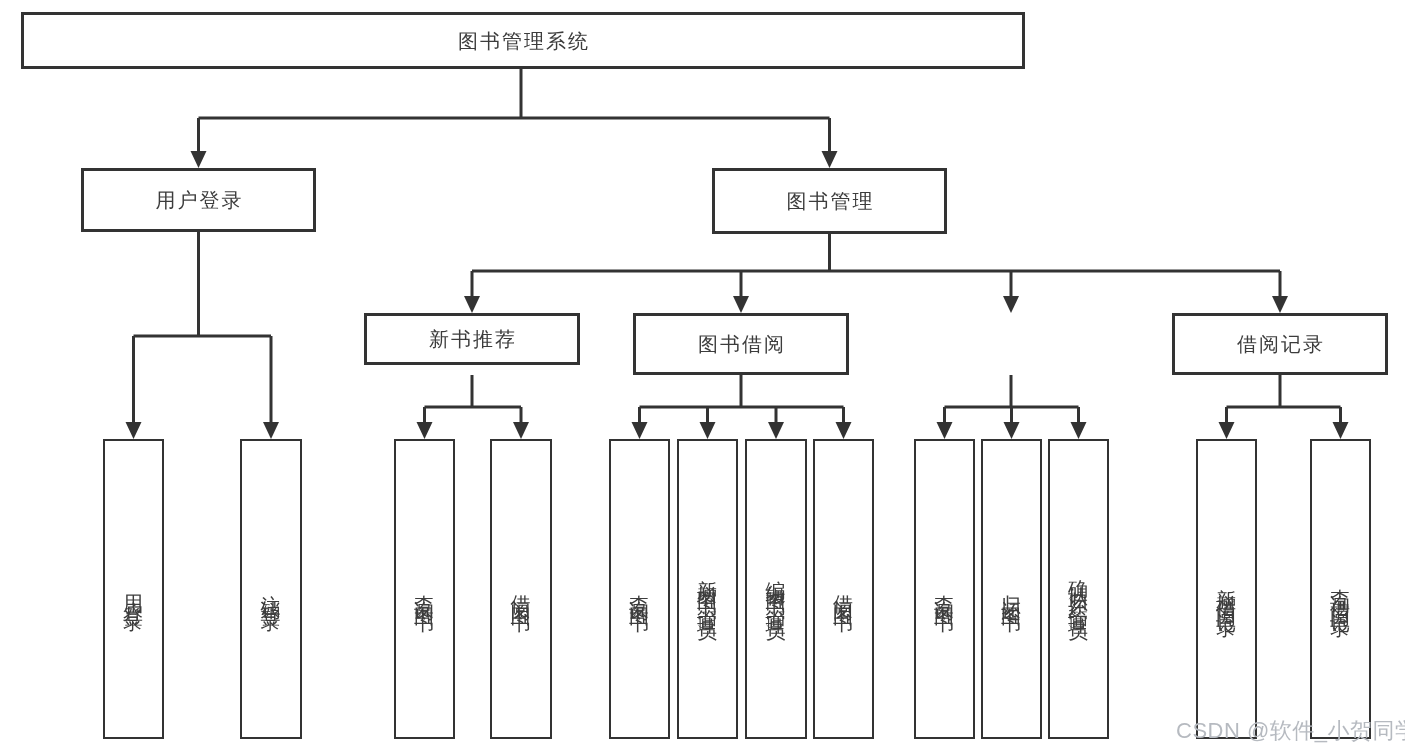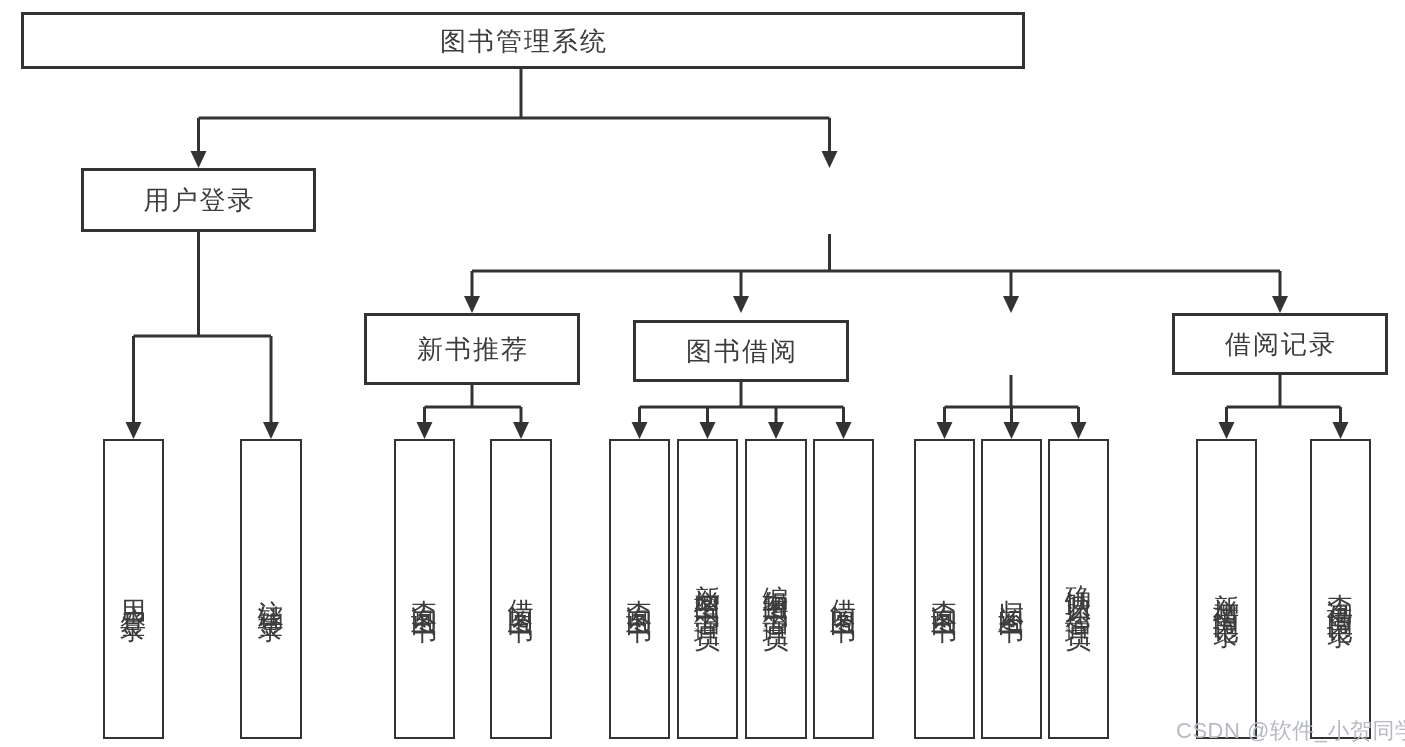--- a/index.html
+++ b/index.html
@@ -22,21 +22,21 @@
   }
   .box {
     position: absolute;
     box-sizing: border-box;
     background: #ffffff;
     border: 3px solid #333333;
     color: #3c3c3c;
     display: flex;
     align-items: center;
     justify-content: center;
-    font-size: 26px;
+    font-size: 20px;
     line-height: 1;
     white-space: nowrap;
   }
   .h-box {
     letter-spacing: 2px;
     padding-left: 2px; 
   }
   .v-box {
     writing-mode: vertical-rl;
     text-orientation: mixed;
@@ -123,23 +123,24 @@
       <polygon points="1003.5,422 1019.5,422 1011.5,439"></polygon>
       <polygon points="1070.5,422 1086.5,422 1078.5,439"></polygon>
       <polygon points="1218.5,422 1234.5,422 1226.5,439"></polygon>
       <polygon points="1332.5,422 1348.5,422 1340.5,439"></polygon>
     </g>
   </svg>
 
   <div class="box h-box" style="left:21px; top:12px; width:1004px; height:57px;">图书管理系统</div>
 
   <div class="box h-box" style="left:81px; top:168px; width:235px; height:64px;">用户登录</div>
+  <div class="box h-box" style="left:712px; top:168px; width:235px; height:66px;">图书管理</div>
 
-  <div class="box h-box" style="left:364px; top:313px; width:216px; height:72px;">新书推荐</div>
-  <div class="box h-box" style="left:633px; top:320px; width:216px; height:62px;">图书借阅</div>
+  <div class="box h-box" style="left:364px; top:313px; width:216px; height:52px;">新书推荐</div>
+  <div class="box h-box" style="left:633px; top:313px; width:216px; height:62px;">图书借阅</div>
   <div class="box h-box" style="left:1172px; top:313px; width:216px; height:62px;text-align:right;">借阅记录</div>
 
   <div class="box v-box" style="left:103px; top:439px; width:61px; height:300px;">用户登录</div>
   <div class="box v-box" style="left:240px; top:439px; width:62px; height:300px;">注销登录</div>
 
   <div class="box v-box" style="left:394px; top:439px; width:61px; height:300px;">查询图书</div>
   <div class="box v-box" style="left:490px; top:439px; width:62px; height:300px;">借阅图书</div>
 
   <div class="box v-box" style="left:609px; top:439px; width:61px; height:300px;">查询图书</div>
   <div class="box v-box" style="left:677px; top:439px; width:61px; height:300px;">新增图书（管理员）</div>

